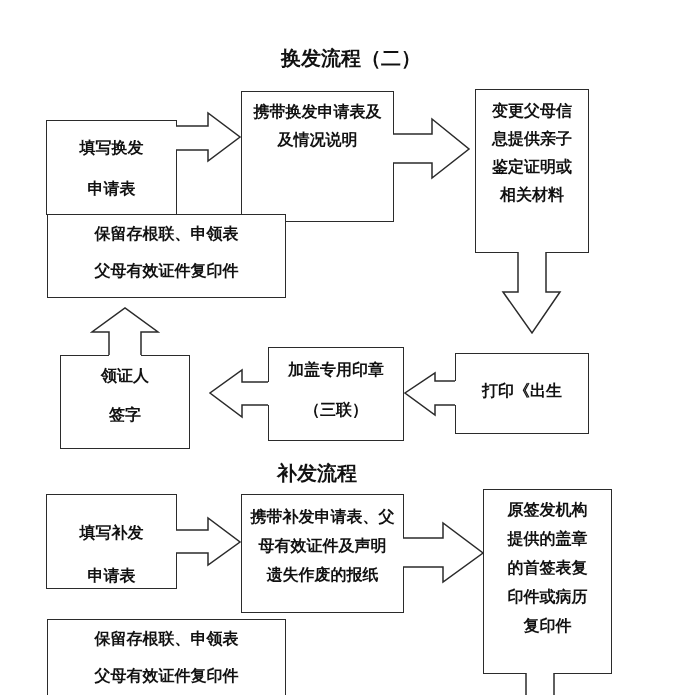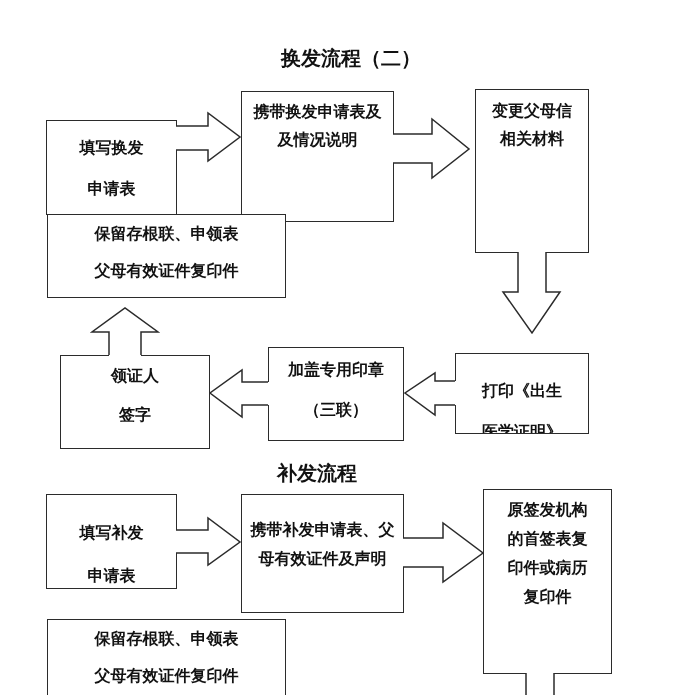--- a/index.html
+++ b/index.html
@@ -19,25 +19,25 @@
       position: absolute; box-sizing: border-box;
       border: 1.5px solid #2b2b2b; background: #ffffff;
       text-align: center; font-size: 16px; font-weight: bold;
       white-space: nowrap; overflow: hidden;
     }
     .box span { display: block; }
     #b1  { left: 46px;  top: 90px;  width: 131px; height: 95px;  padding-top: 6px;  line-height: 41px; margin-top: 30px; }
     #b2  { left: 241px; top: 91px;  width: 153px; height: 131px; padding-top: 6px;  line-height: 28px; }
     #b3  { left: 475px; top: 89px;  width: 114px; height: 164px; padding-top: 7px;  line-height: 28px; }
     #b4  { left: 47px;  top: 214px; width: 239px; height: 84px;  padding-top: 0px;  line-height: 37px; }
-    #b5  { left: 60px;  top: 355px; width: 150px; height: 94px;  padding-top: 0px;  line-height: 39px; }
+    #b5  { left: 60px;  top: 355px; width: 130px; height: 94px;  padding-top: 0px;  line-height: 39px; }
     #b6  { left: 268px; top: 347px; width: 136px; height: 94px;  padding-top: 2px;  line-height: 40px; }
     #b7  { left: 455px; top: 353px; width: 134px; height: 81px;  padding-top: 16px;  line-height: 41px; }
     #b8  { left: 46px;  top: 494px; width: 131px; height: 95px;  padding-top: 16px;  line-height: 43px; }
-    #b9  { left: 241px; top: 494px; width: 163px; height: 119px; padding-top: 20px;  line-height: 29px; }
+    #b9  { left: 241px; top: 494px; width: 163px; height: 119px; padding-top: 7px;  line-height: 29px; }
     #b10 { left: 47px;  top: 619px; width: 239px; height: 110px; padding-top: 0px;  line-height: 37px; }
     #b11 { left: 483px; top: 489px; width: 129px; height: 185px; padding-top: 5px;  line-height: 29px; }
     svg.arrows { position: absolute; left: 0; top: 0; width: 680px; height: 695px; pointer-events: none; }
     .cover { fill: #ffffff; stroke: none; }
     .edge { fill: none; stroke: #2b2b2b; stroke-width: 1.5; stroke-linejoin: miter; }
   </style>
 </head>
 <body>
 
 <div id="t1" class="title">换发流程（二）</div>
@@ -47,62 +47,65 @@
   <span>申请表</span>
 </div>
 
 <div id="b2" class="box">
   <span>携带换发申请表及</span>
   <span>及情况说明</span>
 </div>
 
 <div id="b3" class="box">
   <span>变更父母信</span>
+  <span>息提供亲子</span>
+  <span>鉴定证明或</span>
   <span>相关材料</span>
 </div>
 
 <div id="b4" class="box">
   <span>保留存根联、申领表</span>
   <span>父母有效证件复印件</span>
 </div>
 
 <div id="b5" class="box">
   <span>领证人</span>
   <span>签字</span>
 </div>
 
 <div id="b6" class="box">
   <span>加盖专用印章</span>
   <span>（三联）</span>
 </div>
 
 <div id="b7" class="box">
   <span>打印《出生</span>
-  <span>医学证明》</span>
 </div>
 
 <div id="t2" class="title">补发流程</div>
 
 <div id="b8" class="box">
   <span>填写补发</span>
   <span>申请表</span>
 </div>
 
 <div id="b9" class="box">
   <span>携带补发申请表、父</span>
   <span>母有效证件及声明</span>
+  <span>遗失作废的报纸</span>
 </div>
 
 <div id="b10" class="box">
   <span>保留存根联、申领表</span>
   <span>父母有效证件复印件</span>
 </div>
 
 <div id="b11" class="box">
   <span>原签发机构</span>
+  <span>提供的盖章</span>
   <span>的首签表复</span>
   <span>印件或病历</span>
   <span>复印件</span>
 </div>
 
 <svg class="arrows" viewBox="0 0 680 695">
   <g>
     <polygon class="cover" points="173,126 208,126 208,113 240,137 208,161 208,150 173,150"></polygon>
     <polyline class="edge" points="176,126 208,126 208,113 240,137 208,161 208,150 176,150"></polyline>
   </g>

